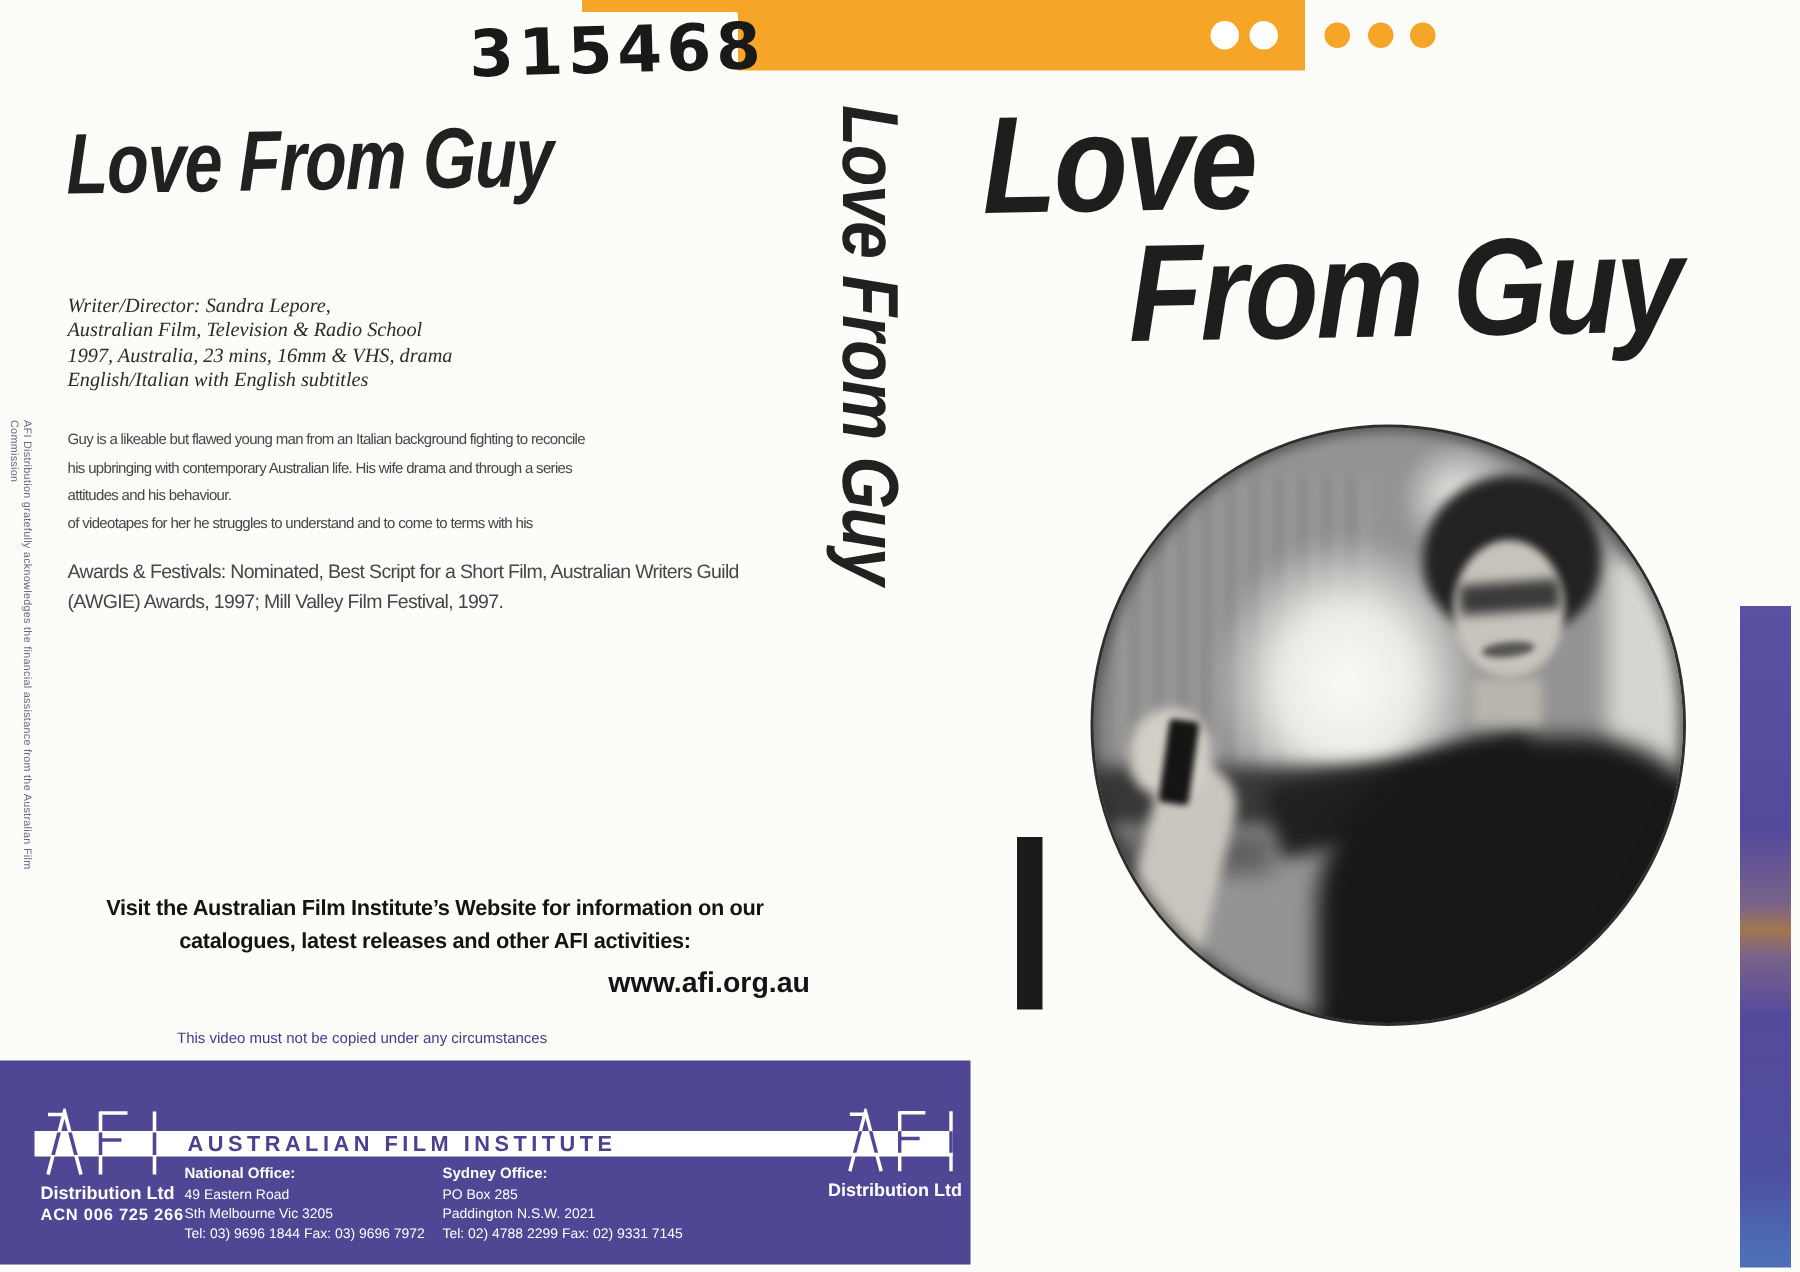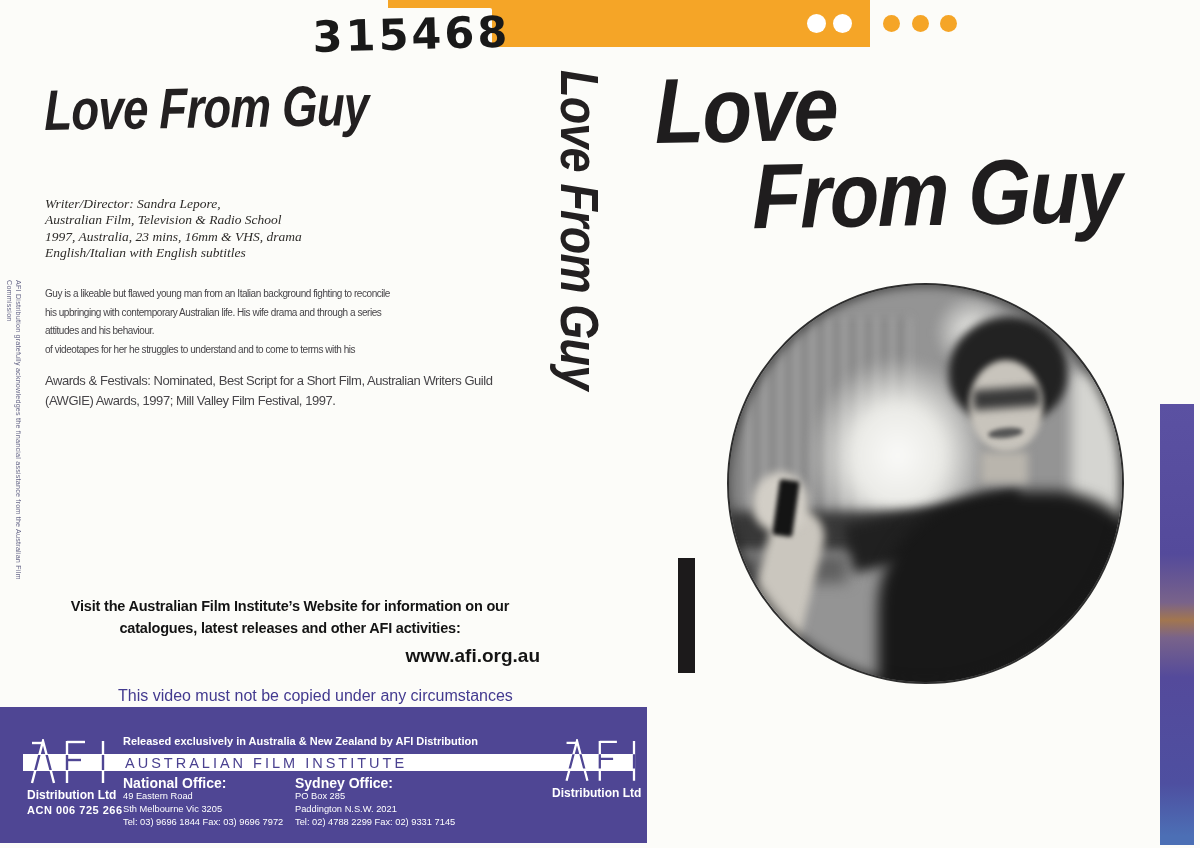--- a/index.html
+++ b/index.html
@@ -25,21 +25,21 @@
   .credits{position:absolute;left:45px;top:196px;font-family:"Liberation Serif",serif;font-style:italic;
     font-size:13.5px;line-height:16.3px;color:#2d2b29;}
   .credits div{white-space:nowrap;}
   .synopsis{position:absolute;left:45px;top:285px;font-size:10px;line-height:18.6px;letter-spacing:-.45px;color:#474549;}
   .synopsis div{white-space:nowrap;}
   .awards{position:absolute;left:45px;top:371px;font-size:13px;line-height:20px;letter-spacing:-.45px;color:#474549;}
   .awards div{white-space:nowrap;}
   .website{position:absolute;left:40px;top:596px;width:500px;text-align:center;color:#141414;}
   .website .wline{font-weight:bold;font-size:14.5px;line-height:21.5px;letter-spacing:-.2px;}
   .website .url{font-weight:bold;font-size:19px;line-height:27px;margin-top:3px;text-align:right;}
-  .copy-warning{position:absolute;left:118px;top:687px;font-size:16px;color:var(--warning);}
+  .copy-warning{position:absolute;left:118px;top:687px;font-size:10px;color:var(--warning);}
   
   .spine-title{position:absolute;left:607px;top:70px;font-weight:bold;font-style:italic;font-size:53px;line-height:56px;
     letter-spacing:-1px;color:#232021;white-space:nowrap;transform:rotate(90deg) scaleX(.85);transform-origin:left top;}
   
   .front-title{position:absolute;left:654px;top:68px;color:#1f1d1e;font-weight:bold;font-style:italic;
     transform:rotate(-1deg);transform-origin:left top;}
   .front-title .l1,.front-title .l2{font-size:92px;line-height:87px;letter-spacing:-2px;white-space:nowrap;
     transform:scaleX(.88);transform-origin:left top;}
   .front-title .l2{margin-left:96px;}
   .black-tab{position:absolute;left:678px;top:558px;width:17px;height:115px;background:#1c1a1b;}
@@ -63,30 +63,30 @@
   .p-smile{left:66%;top:36%;width:9%;height:2.5%;background:#555;border-radius:50%;filter:blur(2px);transform:rotate(-6deg);}
   .p-neck{left:64%;top:42%;width:12%;height:8%;background:#b9b5ad;filter:blur(4px);}
   .p-arm{left:6%;top:56%;width:14%;height:48%;background:#cac6be;border-radius:40px;filter:blur(4px);transform:rotate(14deg);}
   .p-hand{left:6%;top:47%;width:14%;height:15%;background:#d2cec6;border-radius:50% 50% 40% 40%;filter:blur(4px);}
   .p-keys{left:12%;top:49%;width:5%;height:14%;background:#141414;border-radius:3px;filter:blur(2px);transform:rotate(8deg);}
   .photo::after{content:"";position:absolute;inset:0;border-radius:50%;box-shadow:inset 0 0 8px 3px rgba(25,25,25,.5);}
   
   .footer{position:absolute;left:0;top:707px;width:647px;height:136px;background:var(--purple);}
   .fwhite-bar{position:absolute;left:23px;top:47px;width:612px;height:17px;background:#fff;}
   .released{position:absolute;left:123px;top:28px;font-size:11px;font-weight:bold;color:#fff;white-space:nowrap;}
-  .institute{position:absolute;left:125px;top:47px;height:27px;line-height:18px;font-size:14.5px;font-weight:normal;
+  .institute{position:absolute;left:125px;top:47px;height:27px;line-height:18px;font-size:14.5px;font-weight:bold;
     letter-spacing:3px;color:var(--institute-text);white-space:nowrap;}
   .afi-logo{position:absolute;top:32px;}
   .afi-logo.lft{left:23px;}
   .afi-logo.rgt{left:558px;transform:scale(.95);transform-origin:left top;}
   .dist-l{position:absolute;left:27px;top:81px;font-size:12px;font-weight:bold;color:#fff;white-space:nowrap;}
   .acn{position:absolute;left:27px;top:97px;font-size:11px;font-weight:bold;letter-spacing:.5px;color:#fff;white-space:nowrap;}
   .dist-r{position:absolute;left:552px;top:79px;font-size:12px;font-weight:bold;color:#fff;white-space:nowrap;}
   .office{position:absolute;top:70px;color:#fff;font-size:9.3px;line-height:12.9px;}
-  .office .label{font-weight:bold;font-size:14px;}
+  .office .label{font-weight:bold;font-size:10px;}
   .office div{white-space:nowrap;}
   .office.national{left:123px;}
   .office.sydney{left:295px;}
 </style>
 </head>
 <body>
 
 <div class="sheet" style="--orange: #F5A527; --purple: #4F4694; --purple-bar: #584EA0; --warning: #433A8F; --institute-text: #4A4190;">
 
   <div class="orange-bar"></div>
@@ -178,21 +178,20 @@
       <g stroke="#4F4694" stroke-width="2.4" fill="none" clip-path="url(#clipL)">
         <path d="M9 44 L20 2 L31 44"></path>
           <path d="M9 4 H20"></path>
         <path d="M44 2 V44"></path>
           <path d="M44 3 H62"></path>
           <path d="M44 21 H58"></path>
         <path d="M80 2 V44"></path>
       </g>
     </svg>
 
-    <div class="released">Released exclusively in Australia &amp; New Zealand by AFI Distribution</div>
     <div class="institute">AUSTRALIAN FILM INSTITUTE</div>
 
     <div class="dist-l">Distribution Ltd</div>
     <div class="acn">ACN 006 725 266</div>
 
     <div class="office national">
       <div class="label">National Office:</div>
       <div>49 Eastern Road</div>
       <div>Sth Melbourne Vic 3205</div>
       <div>Tel: 03) 9696 1844 Fax: 03) 9696 7972</div>

